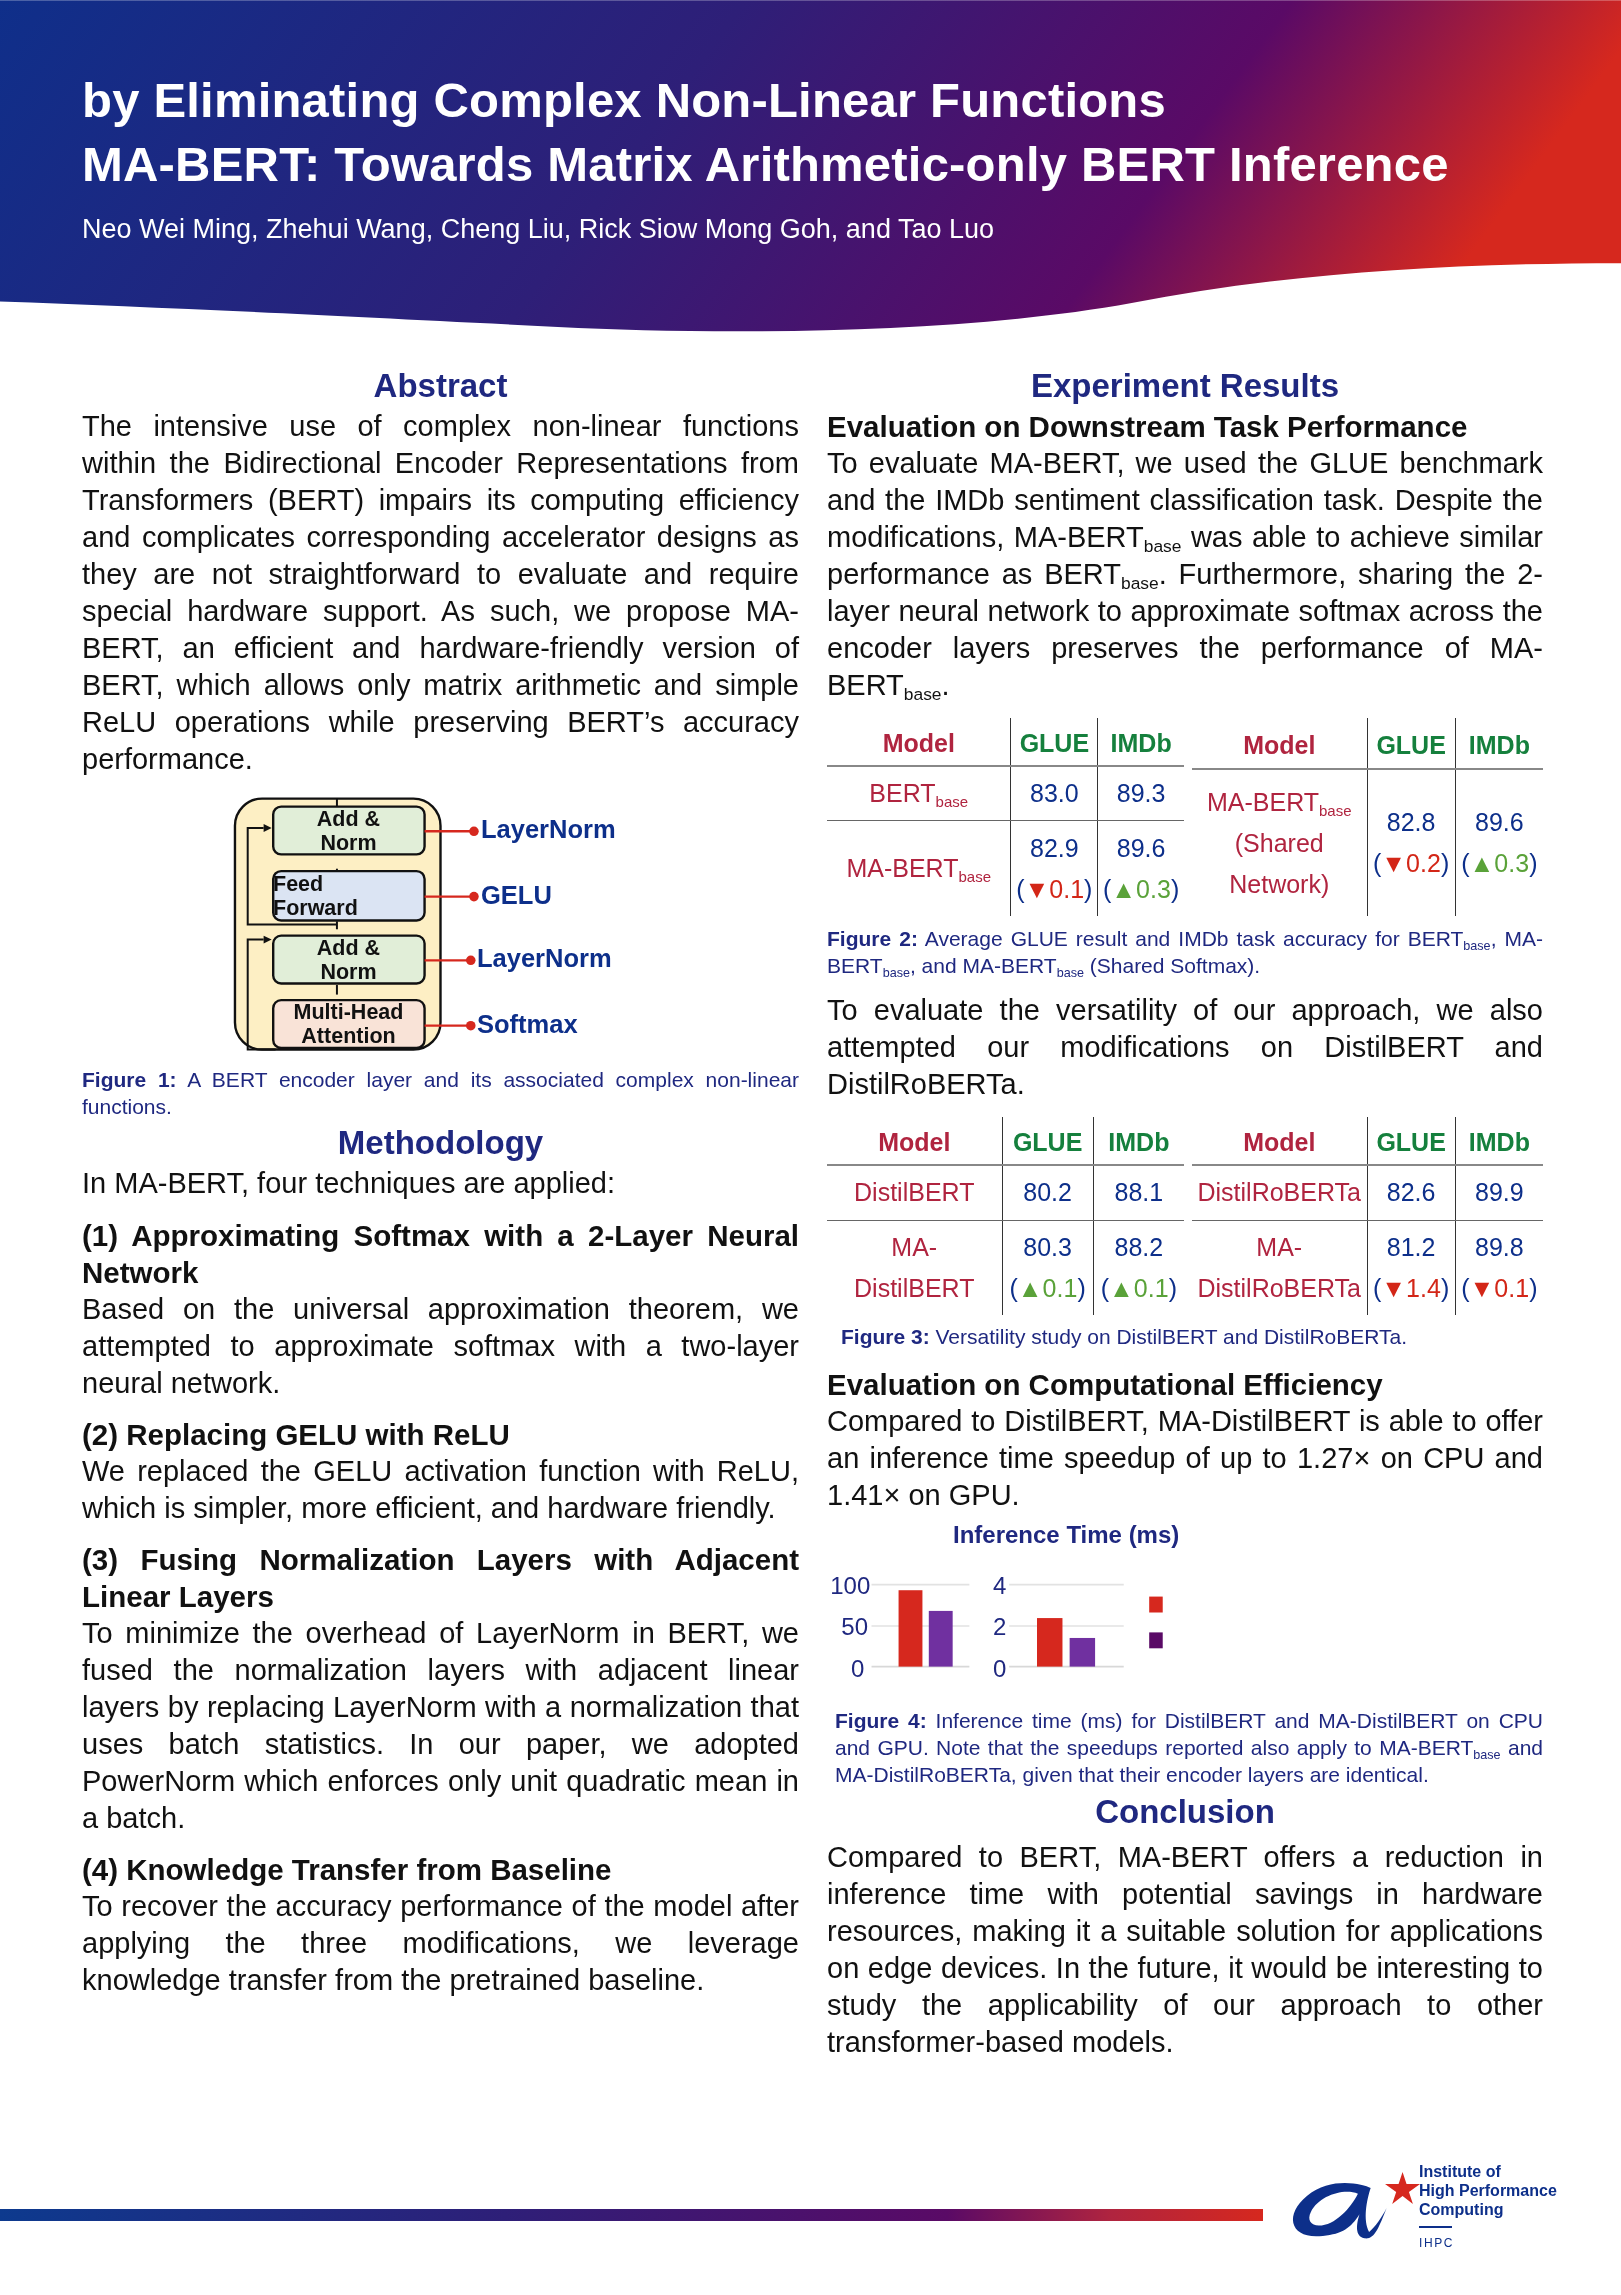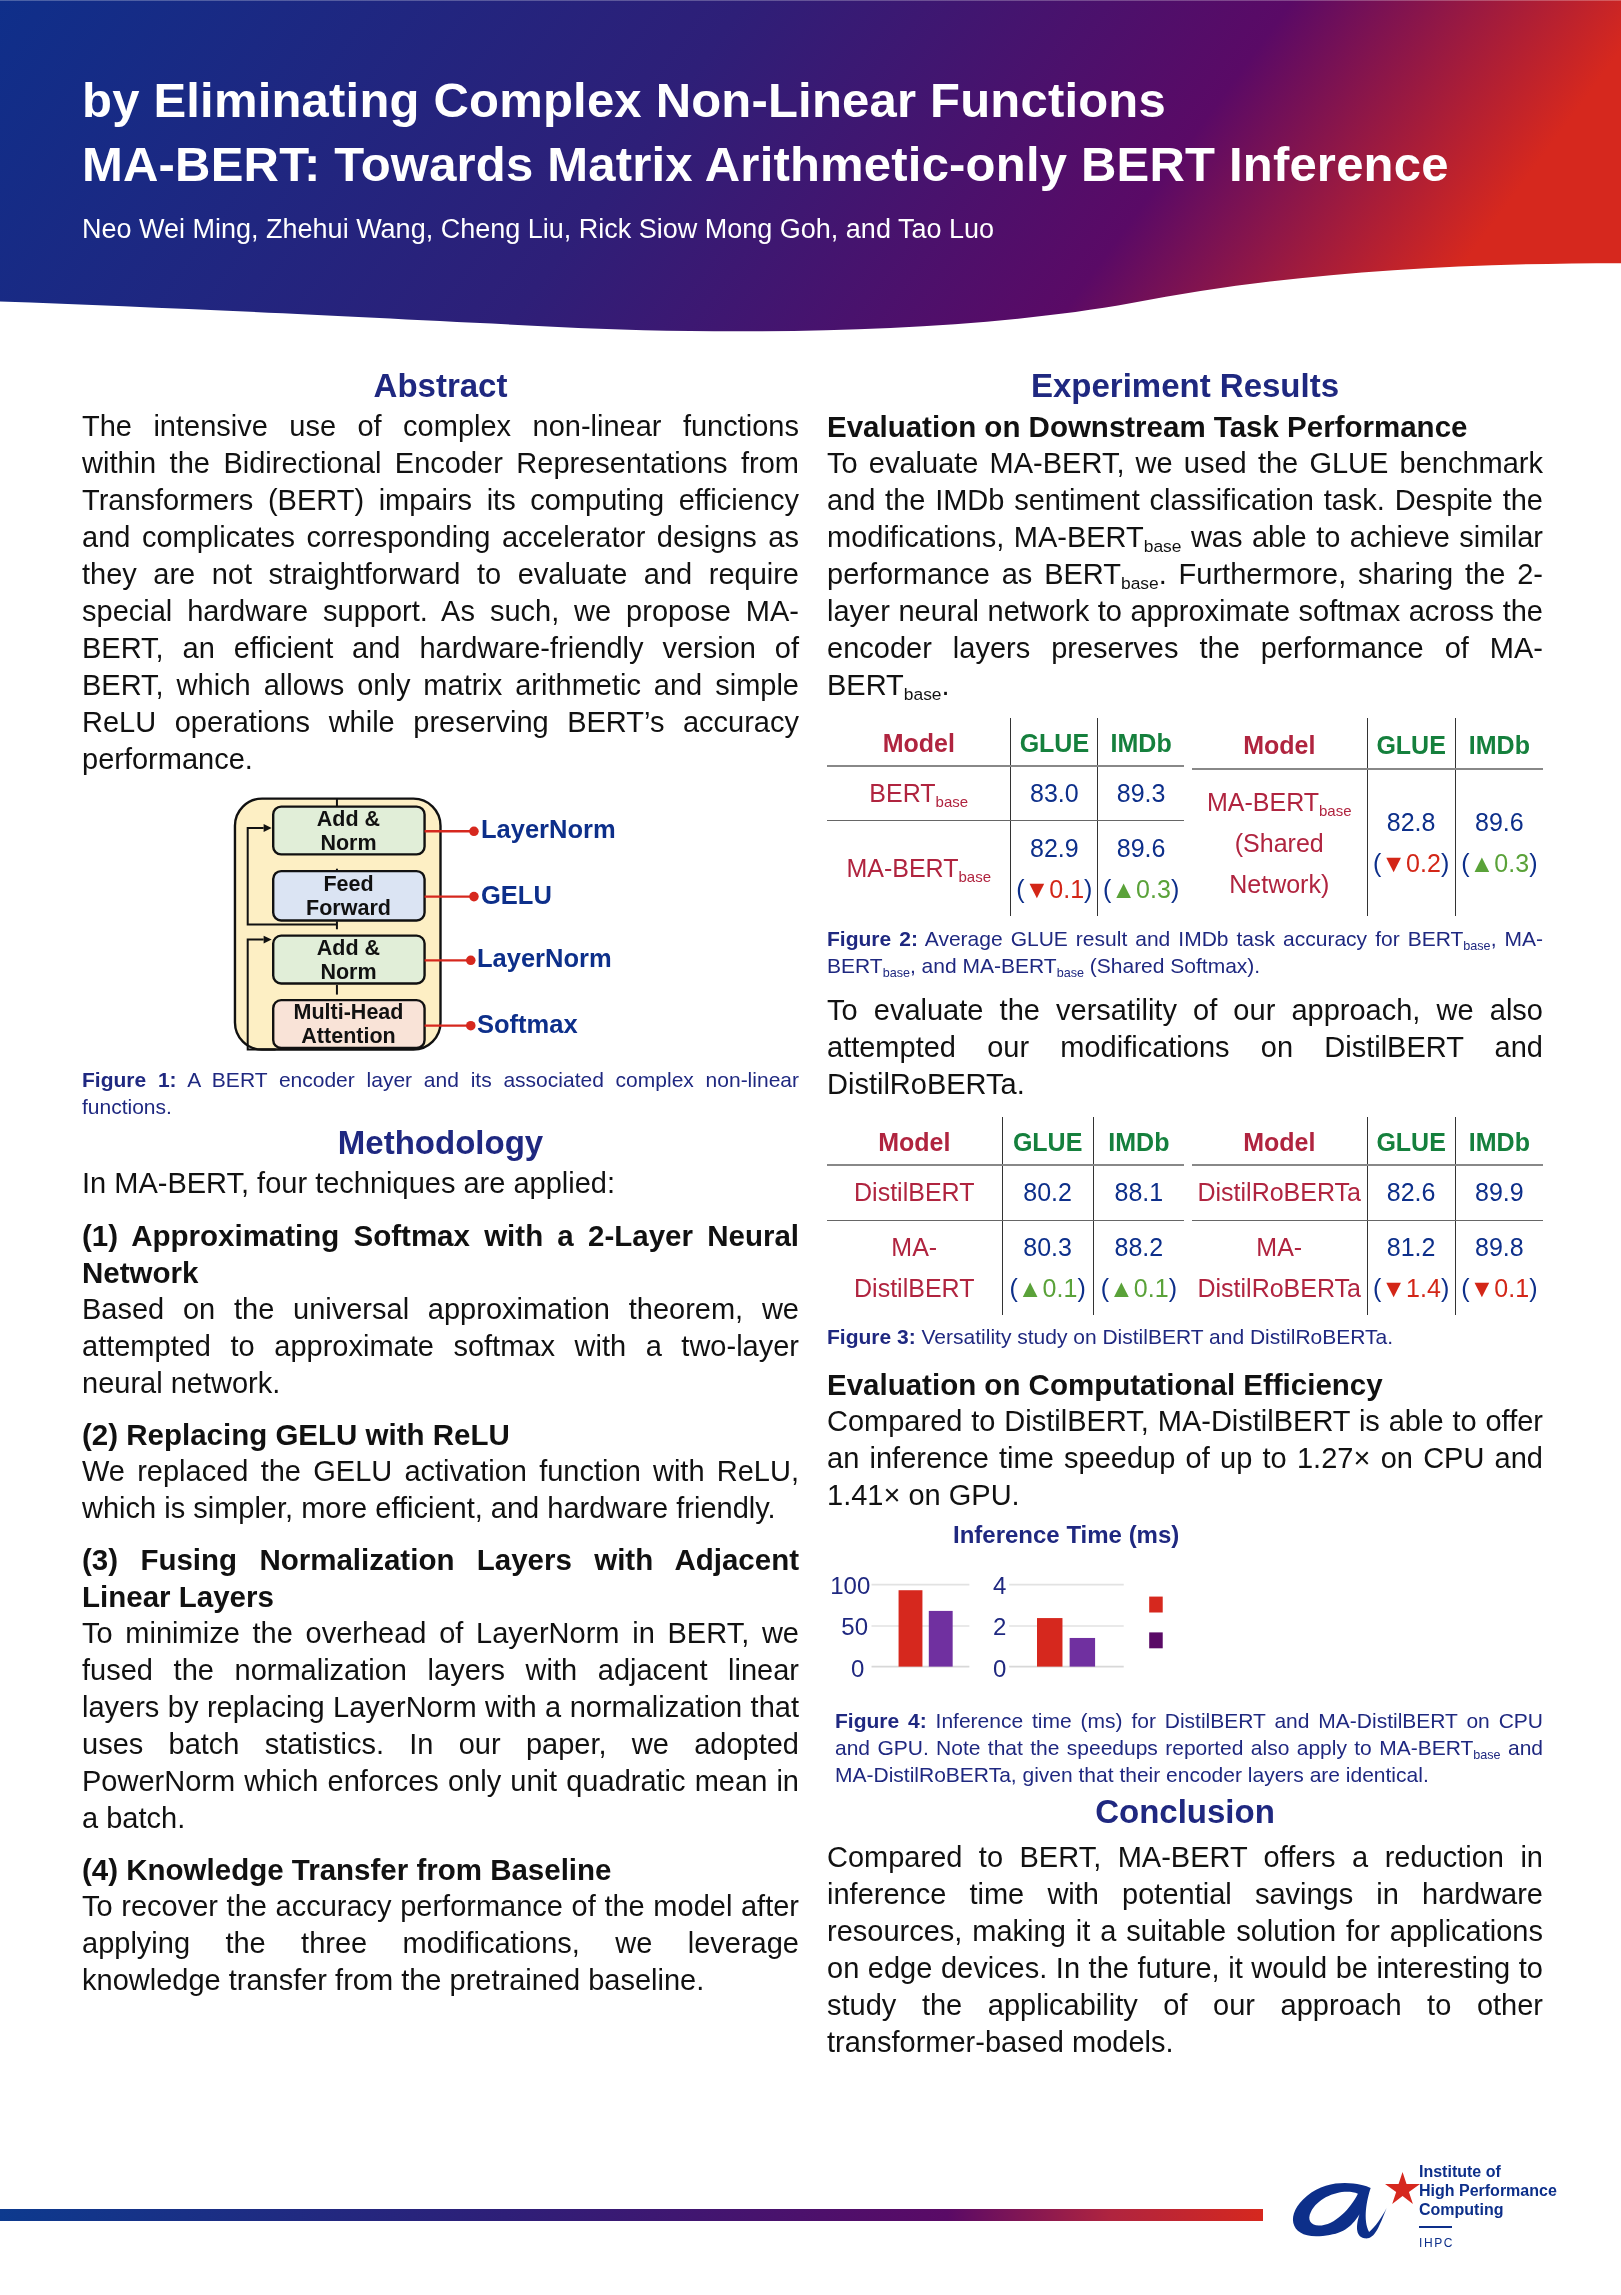--- a/index.html
+++ b/index.html
@@ -106,21 +106,21 @@
       <line x1="430" y1="215" x2="486" y2="215" stroke="#d6281e" stroke-width="3"></line>
         <circle cx="488" cy="215" r="6" fill="#d6281e"></circle>
       <line x1="430" y1="297" x2="486" y2="297" stroke="#d6281e" stroke-width="3"></line>
         <circle cx="488" cy="297" r="6" fill="#d6281e"></circle>
     </svg>
     
     <div style="position:absolute;left:191px;top:17.5px;width:151px;text-align:center;font-weight:bold;font-size:21.5px;line-height:24px;">
       <div>Add &amp;</div>
         <div>Norm</div>
     </div>
-    <div style="position:absolute;left:191px;top:83px;width:151px;text-align:center;font-weight:bold;font-size:21.5px;line-height:24px;">
+    <div style="position:absolute;left:191px;top:83px;width:151px;text-align:left;font-weight:bold;font-size:21.5px;line-height:24px;">
       <div>Feed</div>
         <div>Forward</div>
     </div>
     <div style="position:absolute;left:191px;top:147px;width:151px;text-align:center;font-weight:bold;font-size:21.5px;line-height:24px;">
       <div>Add &amp;</div>
         <div>Norm</div>
     </div>
     <div style="position:absolute;left:191px;top:211px;width:151px;text-align:center;font-weight:bold;font-size:21.5px;line-height:24px;">
       <div>Multi-Head</div>
         <div>Attention</div>
@@ -268,21 +268,21 @@
             </td>
         <td class="vl">
               <div>89.8</div>
               <div>(<span class="dn">▼<span>0.1</span></span>)</div>
             </td>
       </tr>
     </tbody>
       </table>
   </div>
 
-  <p class="caption" style="margin-top:8px;">
+  <p class="caption" style="margin-top:8px;margin-left:14px;">
     <b>Figure 3:</b><span> Versatility study on DistilBERT and DistilRoBERTa.</span>
   </p>
 
   <p class="sub-head" style="margin-top:16px;">Evaluation on Computational Efficiency</p>
   <p class="body-text">Compared to DistilBERT, MA-DistilBERT is able to offer an inference time speedup of up to 1.27× on CPU and 1.41× on GPU.</p>
 
   <div class="chart">
     <div style="position:absolute;left:126px;top:0;color:#1f2880;font-weight:bold;font-size:24px;">Inference Time (ms)</div>
     <svg width="716" height="183" viewBox="0 0 898 230" style="position:absolute;left:0;top:0;">
 

